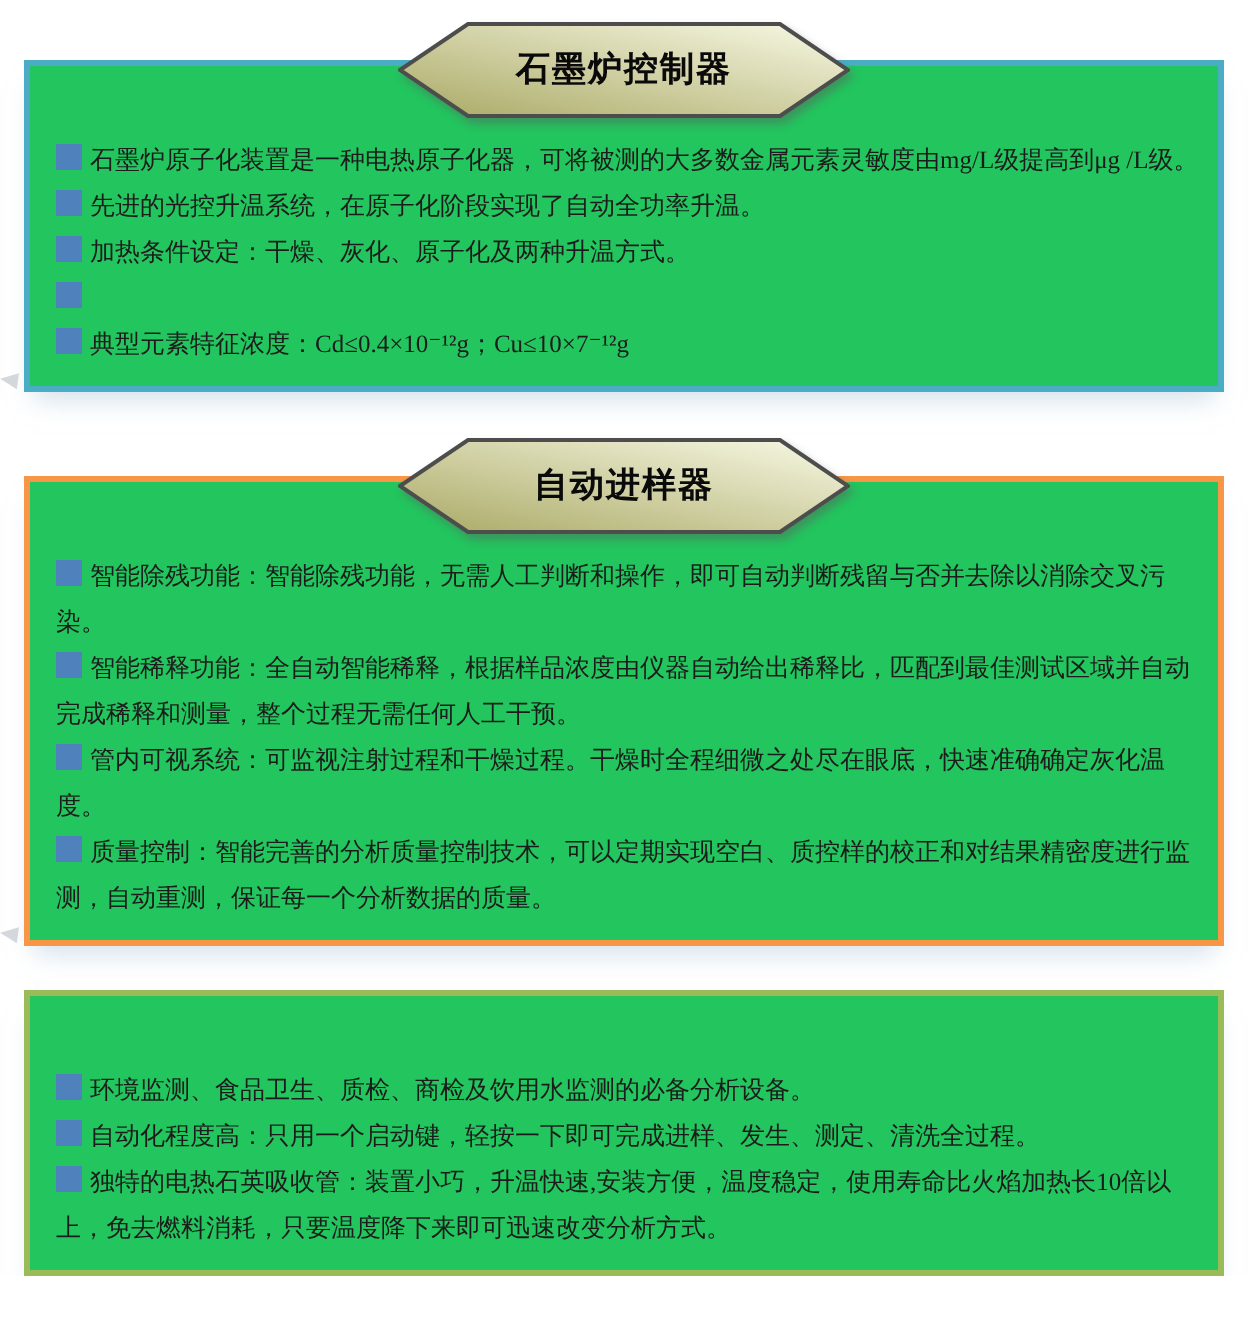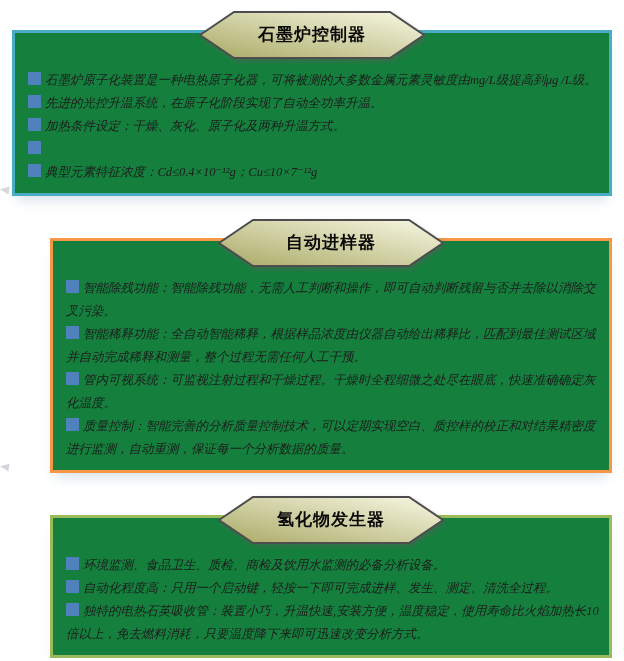--- a/index.html
+++ b/index.html
@@ -9,21 +9,21 @@
   }
   body {
     width: 624px;
     font-family: "Liberation Serif", "DejaVu Serif", serif;
     color: #1c1c1c;
     padding-top: 10px;
   }
   .section {
     position: relative;
   }
-  .section + .section { margin-top: 22px; padding-left: 38px; }
+  .section + .section { margin-top: 22px; }
   .banner-wrap {
     display: flex;
     justify-content: center;
     position: relative;
     z-index: 2;
     height: 50px;
     margin-bottom: -30px;
   }
   .banner {
     position: relative;
@@ -45,24 +45,23 @@
     font-family: "Liberation Sans", "DejaVu Sans", sans-serif;
     font-weight: bold;
     font-size: 17px;
     letter-spacing: 1px;
     color: #0a0a0a;
     padding-bottom: 2px;
   }
   .box {
     margin: 0 12px;
     border: 3px solid var(--accent, #888);
-    background: #15803d;
+    background: #22c55e;
     padding: 36px 5px 9px 13px;
     box-shadow: 0 9px 12px -5px rgba(178,200,219,0.55);
-    font-style: italic;
   }
   .item {
     font-size: 12.5px;
     line-height: 23px;
     text-align: left;
   }
   .bullet {
     display: inline-block;
     width: 13px;
     height: 13px;
@@ -130,34 +129,20 @@
       <div class="box">
         <div class="item"><span class="bullet" style="background: rgb(79, 129, 189);"></span><span class="item-text">智能除残功能：智能除残功能，无需人工判断和操作，即可自动判断残留与否并去除以消除交叉污染。</span></div>
         <div class="item"><span class="bullet" style="background: rgb(79, 129, 189);"></span><span class="item-text">智能稀释功能：全自动智能稀释，根据样品浓度由仪器自动给出稀释比，匹配到最佳测试区域并自动完成稀释和测量，整个过程无需任何人工干预。</span></div>
         <div class="item"><span class="bullet" style="background: rgb(79, 129, 189);"></span><span class="item-text">管内可视系统：可监视注射过程和干燥过程。干燥时全程细微之处尽在眼底，快速准确确定灰化温度。</span></div>
         <div class="item"><span class="bullet" style="background: rgb(79, 129, 189);"></span><span class="item-text">质量控制：智能完善的分析质量控制技术，可以定期实现空白、质控样的校正和对结果精密度进行监测，自动重测，保证每一个分析数据的质量。</span></div>
       </div>
       <div class="curl"></div>
     </section>
 
     <section class="section" style="--accent: #9bbb59;">
-      <div class="banner-wrap">
-        <div class="banner">
-          <svg viewBox="0 0 226 50" preserveAspectRatio="none" aria-hidden="true">
-            <defs>
-              <linearGradient x1="0%" y1="100%" x2="100%" y2="0%" id="hexgrad2">
-                <stop offset="0" stop-color="#a9a965"></stop>
-                <stop offset="1" stop-color="#f9f9e6"></stop>
-              </linearGradient>
-            </defs>
-            <polygon points="1,25 35,2 191,2 225,25 191,48 35,48" stroke-width="2" fill="url(#hexgrad2)" stroke="#4d4d4d"></polygon>
-          </svg>
-          <span class="banner-title">氢化物发生器</span>
-        </div>
-      </div>
       <div class="box">
         <div class="item"><span class="bullet" style="background: rgb(79, 129, 189);"></span><span class="item-text">环境监测、食品卫生、质检、商检及饮用水监测的必备分析设备。</span></div>
         <div class="item"><span class="bullet" style="background: rgb(79, 129, 189);"></span><span class="item-text">自动化程度高：只用一个启动键，轻按一下即可完成进样、发生、测定、清洗全过程。</span></div>
         <div class="item"><span class="bullet" style="background: rgb(79, 129, 189);"></span><span class="item-text">独特的电热石英吸收管：装置小巧，升温快速,安装方便，温度稳定，使用寿命比火焰加热长10倍以上，免去燃料消耗，只要温度降下来即可迅速改变分析方式。</span></div>
       </div>
 
     </section>
   </div>
 
 </body></html>

